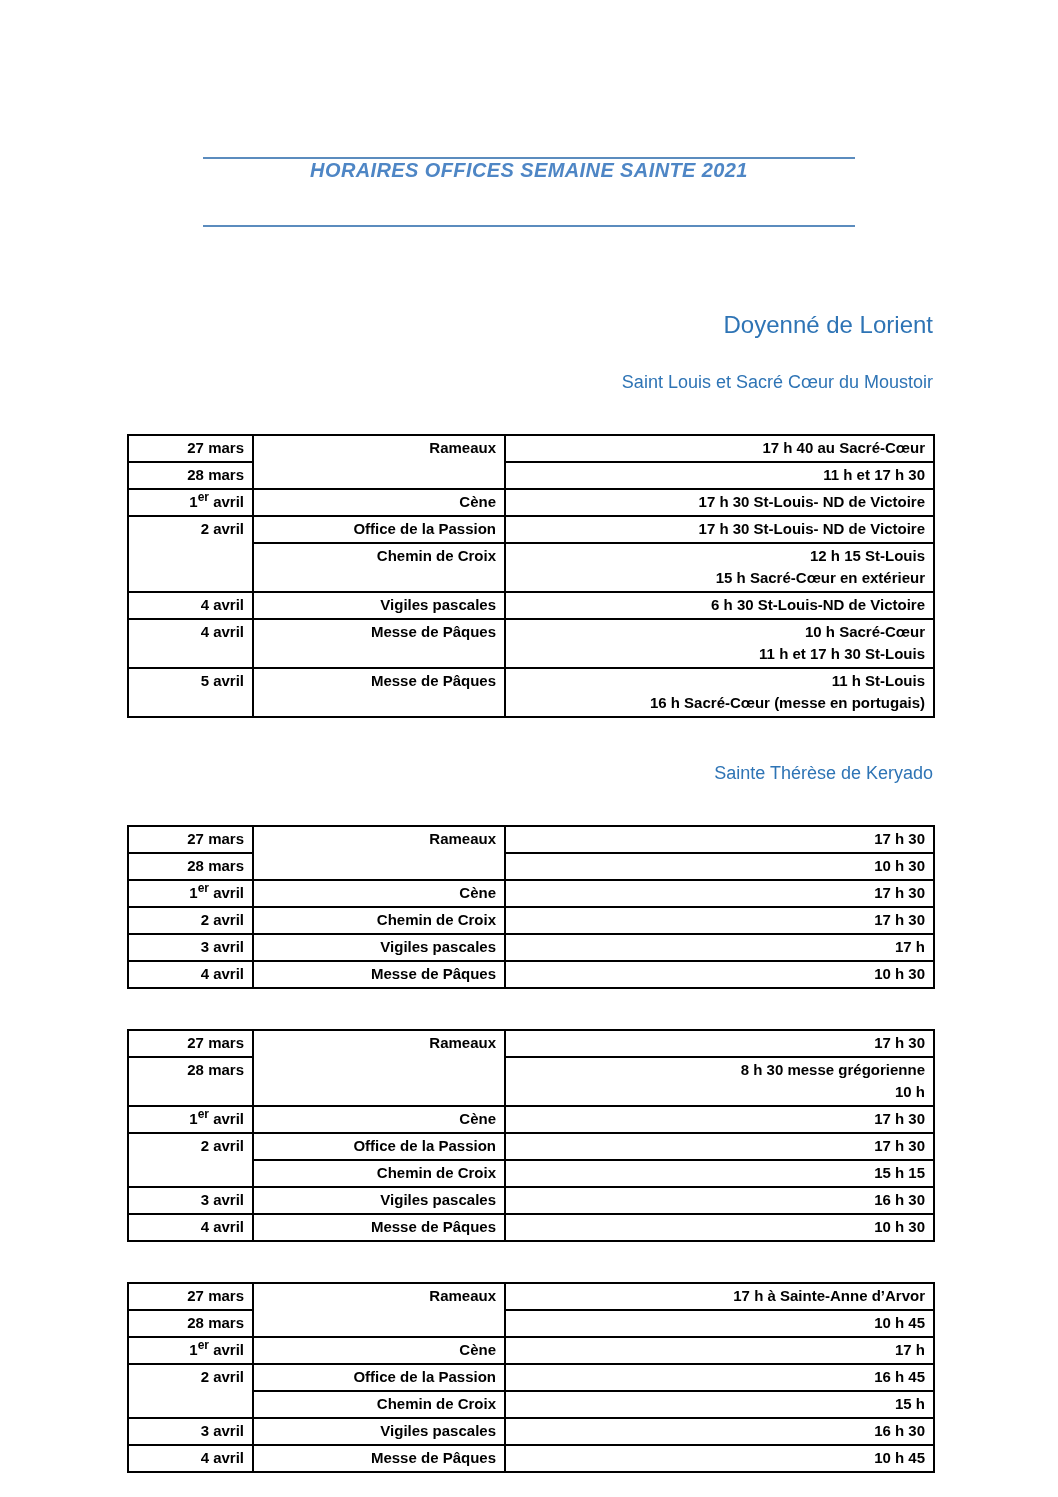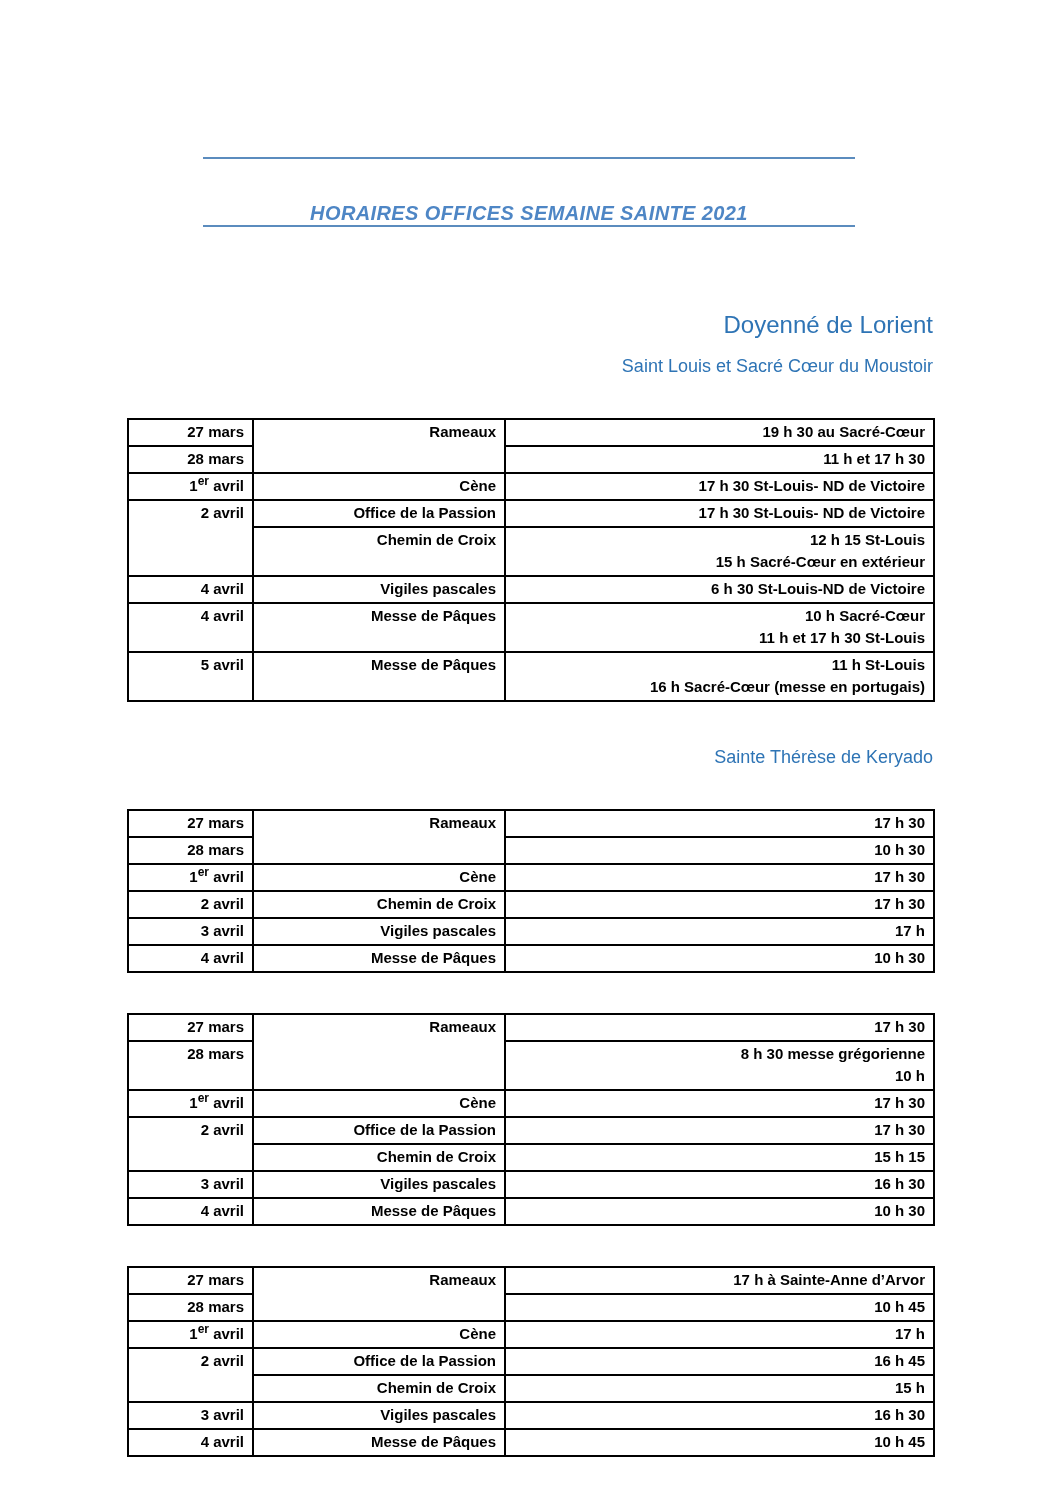--- a/index.html
+++ b/index.html
@@ -20,21 +20,21 @@
     color: var(--body-text);
     overflow: hidden;
   }
   .title-block {
     width: 652px;
     margin: 157px auto 16px auto;
     border-top: 2px solid var(--title-rule);
     border-bottom: 2px solid var(--title-rule);
     height: 70px;
     display: flex;
-    align-items: flex-end;
+    align-items: flex-start;
     justify-content: center;
   }
   .doc-title {
     color: var(--title-text);
     font-size: 20px;
     font-weight: bold;
     font-style: italic;
     letter-spacing: 0.4px;
     white-space: nowrap;
   }
@@ -50,21 +50,21 @@
     color: var(--heading-text);
     line-height: 28px;
   }
   .church-heading {
     margin: 44px 0 5px 0;
     font-size: 18px;
     font-weight: normal;
     color: var(--heading-text);
     line-height: 23px;
   }
-  #tables-root > .church-heading:first-child { margin-top: 16px; }
+  #tables-root > .church-heading:first-child { margin-top: 32px; }
   table.schedule-table {
     border-collapse: collapse;
     table-layout: fixed;
     width: 806px;
     font-size: 15px;
     font-weight: bold;
     margin-top: 40px;
   }
   table.schedule-table td {
     border: 2px solid var(--table-border);
@@ -100,21 +100,21 @@
         <table class="schedule-table">
           <colgroup>
             <col class="col-date">
             <col class="col-office">
             <col class="col-time">
           </colgroup>
           <tbody>
             <tr>
               <td>27 mars</td>
               <td rowspan="2">Rameaux</td>
-              <td>19 h 30 au Sacré-Cœur</td>
+              <td>17 h 40 au Sacré-Cœur</td>
             </tr>
             <tr>
               <td>28 mars</td>
               <td>11 h et 17 h 30</td>
             </tr>
             <tr>
               <td>1<sup>er</sup> avril</td>
               <td>Cène</td>
               <td>17 h 30 St-Louis- ND de Victoire</td>
             </tr>

